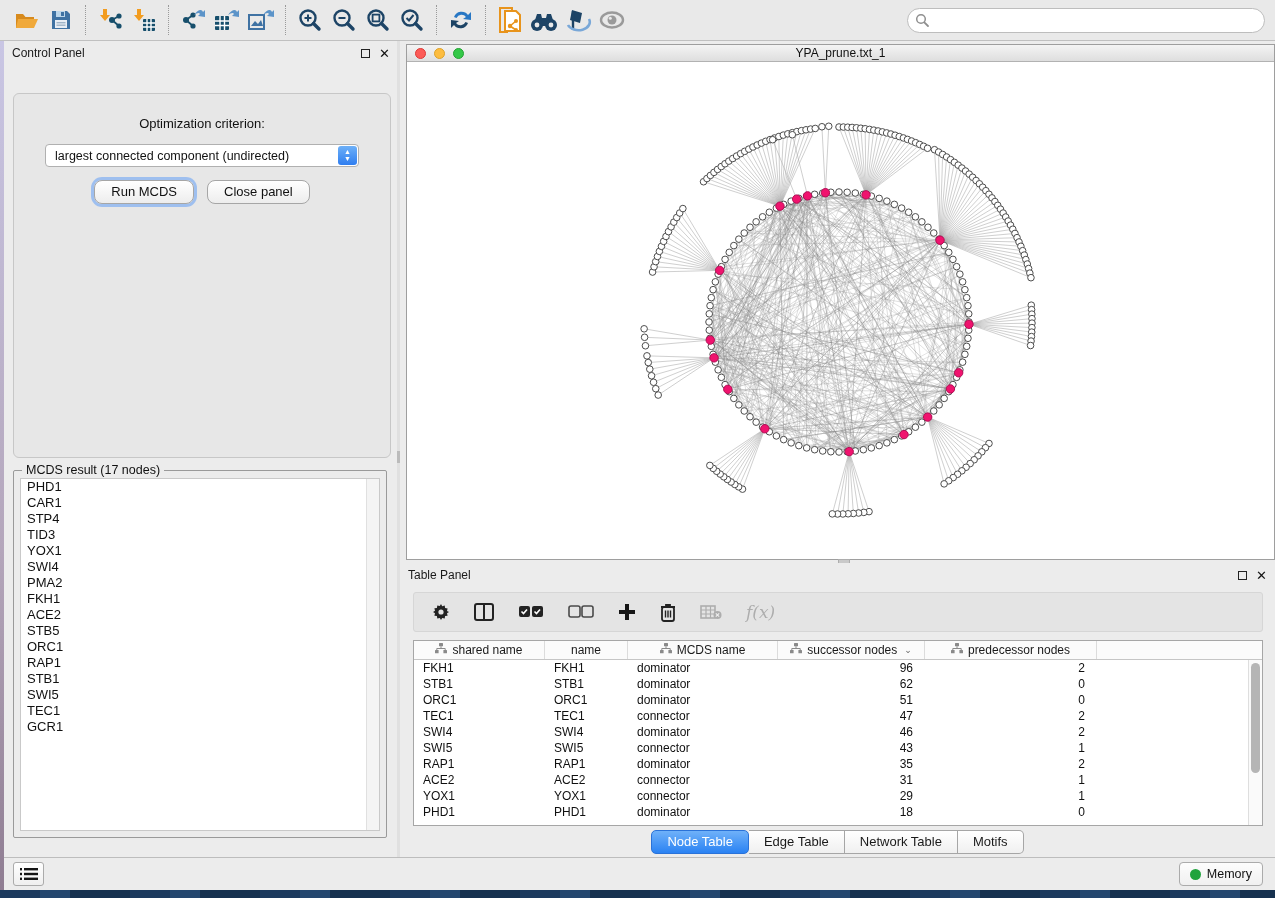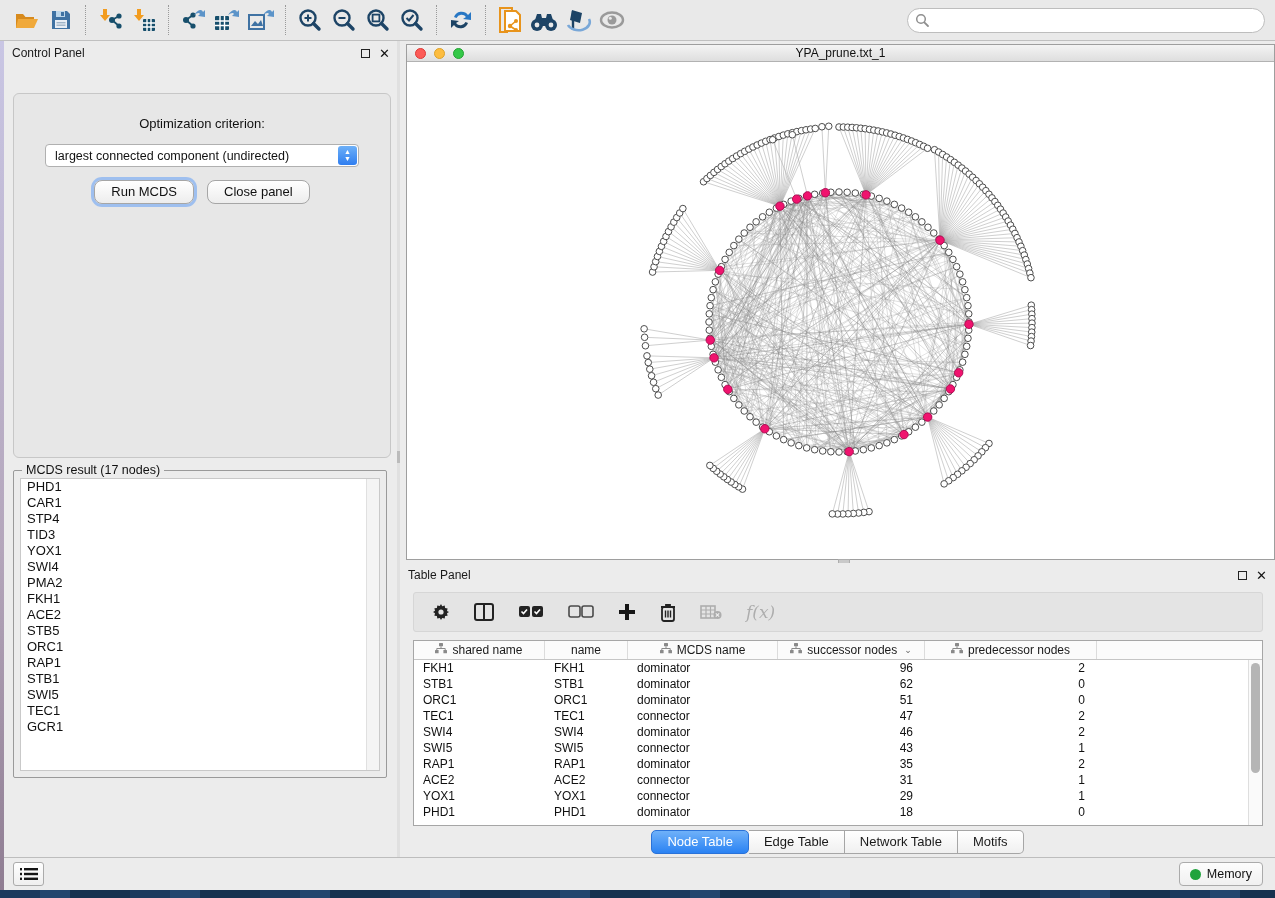--- a/index.html
+++ b/index.html
@@ -48,21 +48,21 @@
   .opt-select-text { font-size:12.5px; color:#111; padding-left:9px; white-space:nowrap; }
   .opt-stepper { position:absolute; right:1px; top:1px; bottom:1px; width:19px; border-radius:3px;
     background:linear-gradient(#6db0f8,#2f7ef0); display:flex; flex-direction:column;
     align-items:center; justify-content:center; gap:1px; }
   .opt-stepper span { color:#fff; font-size:7px; line-height:6px; }
   .cp-buttons { display:flex; justify-content:center; gap:13px; margin-top:13px; }
   .cp-btn { font-size:13px; color:#111; background:linear-gradient(#ffffff,#ededed);
     border:1px solid #a6a6a6; border-radius:8px; padding:3px 16px 4px; cursor:pointer; }
   .cp-btn.focused { box-shadow:0 0 0 3px rgba(110,165,245,.6); }
 
-  .result-group { position:absolute; left:9px; right:11px; top:429px; height:308px;
+  .result-group { position:absolute; left:9px; right:11px; top:429px; height:368px;
     border:1px solid #9a9a9a; border-radius:2px; }
   .result-legend { position:absolute; top:-8px; left:8px; background:#ececec; padding:0 4px;
     font-size:12.5px; color:#111; }
   .result-list { position:absolute; inset:7px 6px 6px 6px; background:#fff; border:1px solid #c9c9c9; overflow:hidden; }
   .result-scroll { position:absolute; top:0; bottom:0; right:0; width:13px; background:#f4f4f4; border-left:1px solid #e0e0e0; }
   .result-item { font-size:13px; color:#111; line-height:16px; padding-left:6px; cursor:default; }
 
   
   .right-area { position:absolute; left:400px; top:41px; right:0; bottom:41px; background:#ececec; }
   .v-splitter { position:absolute; left:-3px; top:0; bottom:0; width:3px; background:#e0e0e0; }

